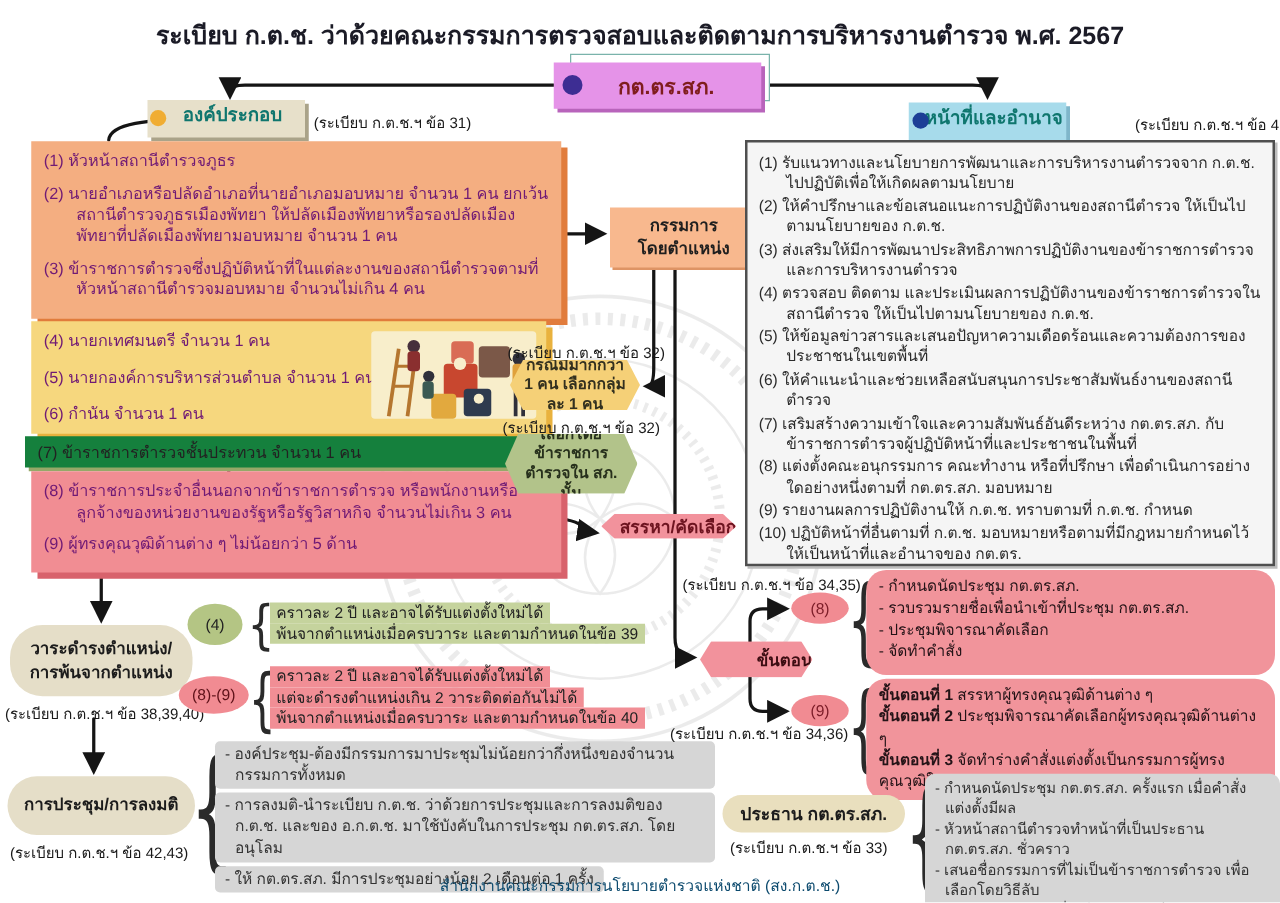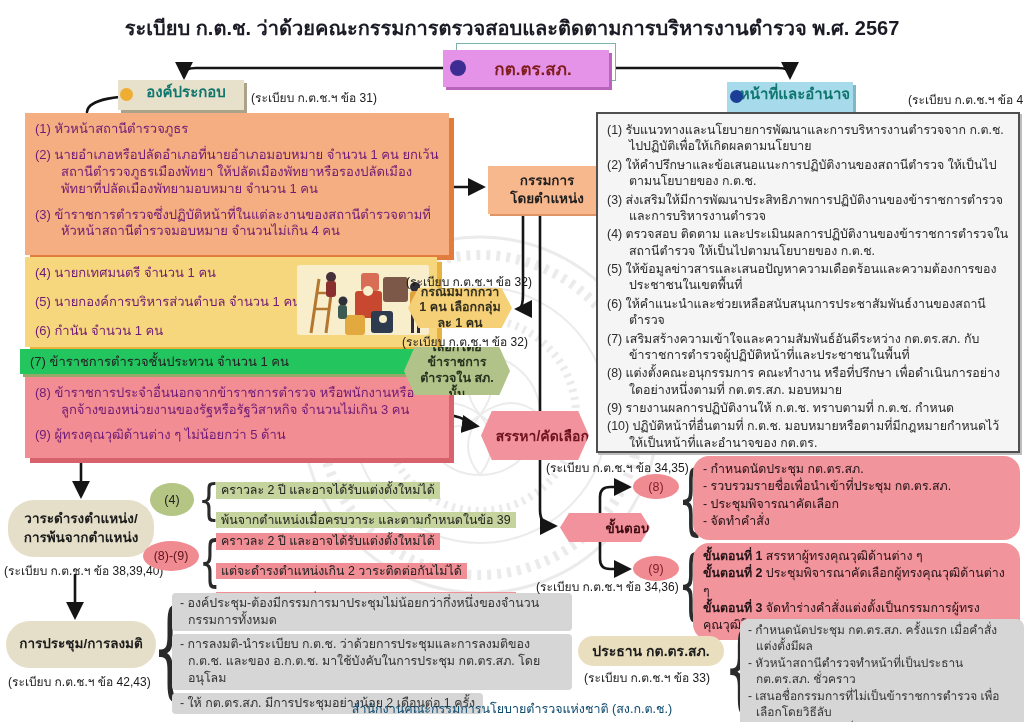--- a/index.html
+++ b/index.html
@@ -18,48 +18,48 @@
   .org-label{left:118px;top:80px;width:126px;background:#e7e0ca;box-shadow:3px 3px 0 #aaa389;}
   .duties-label{left:727px;top:82px;width:126px;background:#a7dbeb;box-shadow:3px 3px 0 #7fb6ca;}
   .ref{font-size:12px;color:#191919;font-weight:500;white-space:nowrap;}
   
   .cbox{padding:8px 10px;font-size:13px;line-height:1.3;color:#701a75;box-sizing:border-box;}
   .cbox .it{padding-left:26px;text-indent:-26px;}
   .box-orange{left:25px;top:113px;width:424px;height:142px;background:#f4ae81;box-shadow:5px 5px 0 #e17c3c;}
   .box-orange .it{margin-bottom:9px;}
   .box-yellow{left:25px;top:257px;width:412px;height:90px;background:#f6d77e;box-shadow:5px 5px 0 #e9b23e;}
   .box-yellow .it{margin-bottom:12px;width:265px;}
-  .bar-green{left:20px;top:349px;width:421px;height:25px;background:#22c55e;box-shadow:3px 3px 0 #96a868;
+  .bar-green{left:20px;top:349px;width:421px;height:25px;background:#15803d;box-shadow:3px 3px 0 #96a868;
     display:flex;align-items:center;padding:0 10px;font-size:13px;box-sizing:border-box;}
   .box-red{left:25px;top:377px;width:424px;height:81px;background:#f18d93;box-shadow:5px 5px 0 #d8626c;}
   .box-red .it{margin-bottom:8px;}
   
   .exofficio{left:488px;top:166px;width:118px;height:48px;background:#f8b88e;box-shadow:2px 2px 0 #de9465;
     display:flex;flex-direction:column;align-items:center;justify-content:center;font-weight:bold;font-size:13.5px;line-height:1.3;color:#1f1f1f;}
   .hex{clip-path:polygon(10% 0,90% 0,100% 50%,90% 100%,10% 100%,0 50%);display:flex;align-items:center;justify-content:flex-end;
     text-align:center;font-weight:bold;}
   .hex-yellow{left:408px;top:288px;width:104px;height:40px;background:#f5d077;font-size:12.5px;line-height:1.25;color:#33301f;}
   .hex-green{left:404px;top:347px;width:106px;height:48px;background:#b2c38a;font-size:12.5px;line-height:1.25;color:#27301c;}
   .hex-pink{background:#f2929c;color:#6e1420;}
-  .hex-select{left:481px;top:411px;width:108px;height:49px;font-size:14px;}
+  .hex-select{left:481px;top:411px;width:108px;height:20px;font-size:14px;}
   .hex-steps{left:560px;top:513px;width:90px;height:29px;font-size:13.5px;color:#3c0d12;}
   
   .duties-panel{left:596px;top:112px;width:424px;height:341px;background:#f5f5f5;border:2px solid #4f4f4f;
     padding:8px 9px;font-size:12.4px;line-height:1.32;color:#2b2b2b;box-sizing:border-box;box-shadow:2px 2px 0 #bdbdbd;}
   .duties-panel .it{padding-left:22px;text-indent:-22px;margin-bottom:2px;}
   
   .pill{background:#e5dec8;border-radius:26px;display:flex;flex-direction:column;align-items:center;justify-content:center;
     font-weight:bold;font-size:13.5px;line-height:1.35;color:#1c1c1c;text-align:center;}
   .term-box{left:8px;top:500px;width:146px;height:57px;}
   .meet-box{left:6px;top:621px;width:150px;height:47px;}
   .chair-box{left:578px;top:636px;width:146px;height:30px;border-radius:15px;background:#e9dfbe;font-size:14px;}
   .node{display:flex;align-items:center;justify-content:center;font-size:12.5px;color:#222;border-radius:50%;}
   .node-green{left:150px;top:483px;width:44px;height:33px;background:#b4c584;}
   .node-red89{left:143px;top:541px;width:56px;height:30px;background:#f18b92;color:#5e1118;}
-  .hl{display:table;padding:0 5px;margin-bottom:13px;font-size:12.4px;line-height:1.35;color:#222;white-space:nowrap;}
+  .hl{display:table;padding:0 5px;margin-bottom:0;font-size:12.4px;line-height:1.35;color:#222;white-space:nowrap;}
   .hl-green{background:#c5d39d;}
   .hl-red{background:#f18e95;}
   .brace{position:absolute;color:#2a2a2a;font-family:"DejaVu Sans",sans-serif;font-weight:400;transform-origin:top left;line-height:1;}
   
   .gblock{background:#d6d6d6;border-radius:4px;padding:2px 8px;margin-bottom:3px;font-size:12.4px;line-height:1.38;color:#333;
     display:table;max-width:392px;}
   .gblock .ln,.gline{padding-left:8px;text-indent:-8px;}
   .chair-bubble{left:740px;top:619px;width:284px;background:#d6d6d6;border-radius:8px;padding:3px 8px;font-size:11.9px;line-height:1.38;color:#333;box-sizing:border-box;}
   
   .node-el{width:46px;height:25px;background:#f18b92;border-radius:50%;display:flex;align-items:center;justify-content:center;

